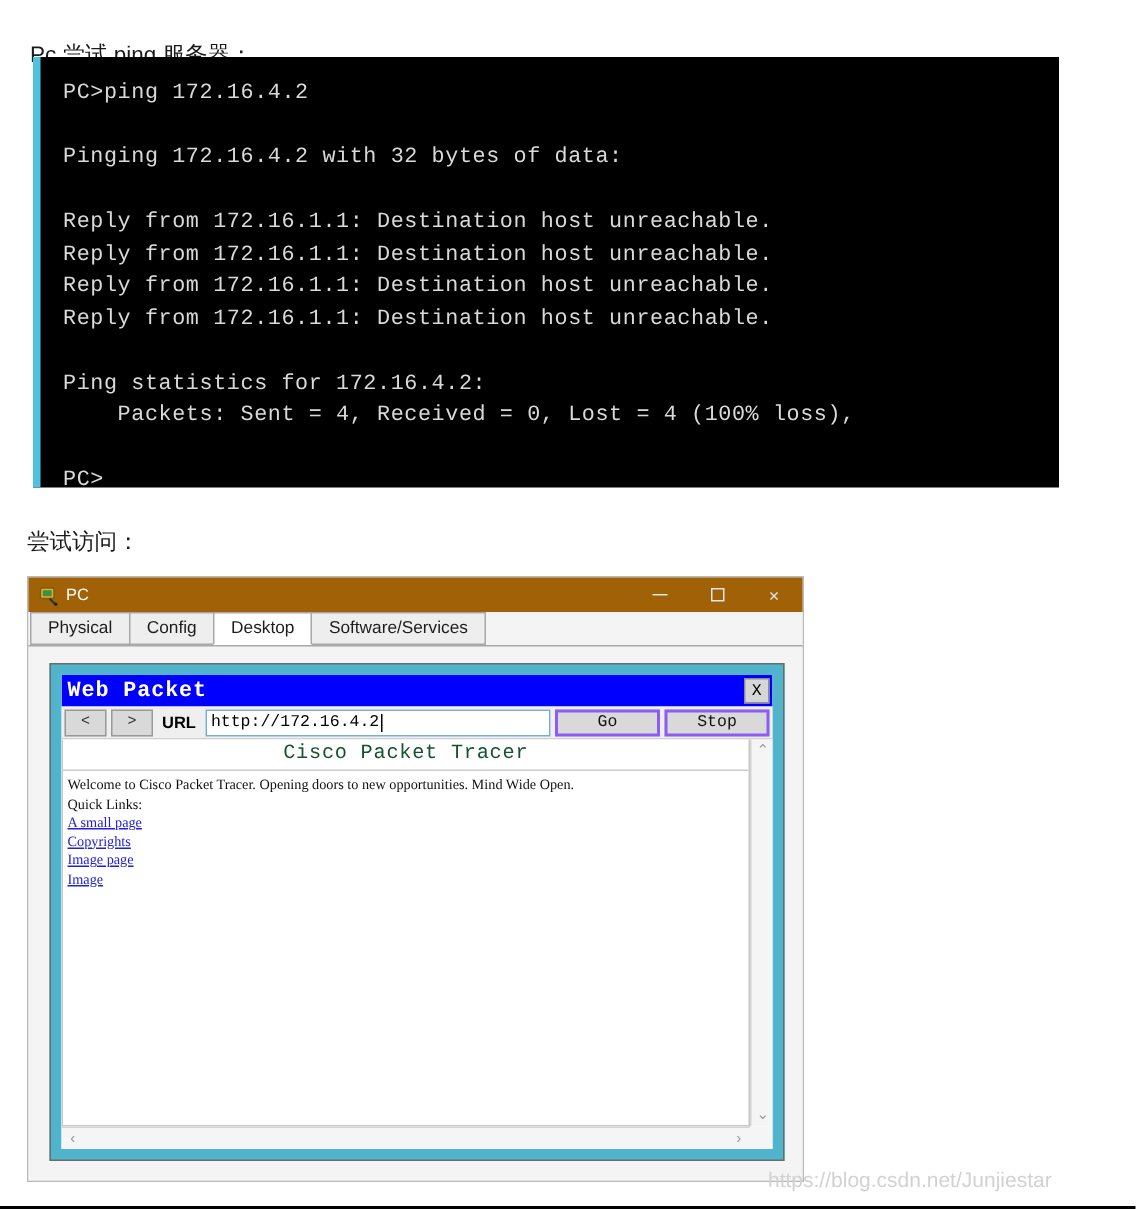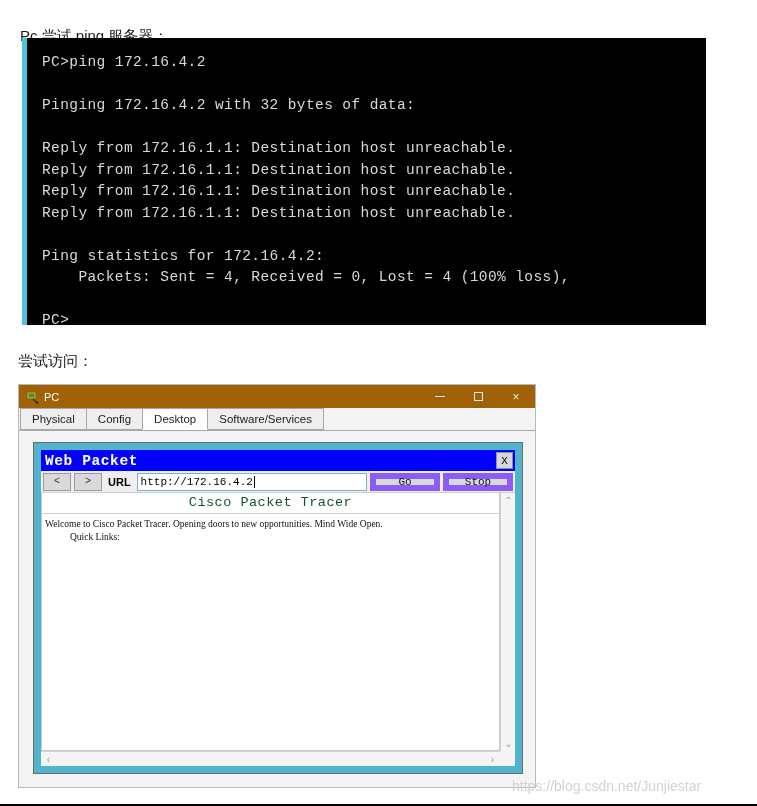--- a/index.html
+++ b/index.html
@@ -264,21 +264,21 @@
     display: inline-block;
     width: 1px;
     height: 12px;
     background: #000000;
     margin-left: 1px;
   }
   .tool-btn {
     width: 70px;
     height: 18px;
     background: #d9d9d9;
-    border: 6px solid #8b5cf6;
+    border: 2px solid #8b5cf6;
     display: flex;
     align-items: center;
     justify-content: center;
     font-family: "Liberation Mono", "DejaVu Sans Mono", monospace;
     font-size: 11px;
     color: #111111;
     box-sizing: border-box;
   }
 
   
@@ -454,21 +454,27 @@
               <span class="url-caret"></span>
           </span>
           <span class="tool-btn">Go</span>
           <span class="tool-btn">Stop</span>
         </div>
 
         <div class="wb-viewport">
           <div class="page-canvas">
             <div class="page-title">Cisco Packet Tracer</div>
             <div class="page-text">Welcome to Cisco Packet Tracer. Opening doors to new opportunities. Mind Wide Open.</div>
-            <div class="page-text" style="padding-top:0;margin-left:25px;">Quick Links:</div>
+            <div class="page-text" style="padding-top:0;">Quick Links:</div>
+            <div id="page-links">
+                <a class="page-link" href="#">A small page</a>
+                <a class="page-link" href="#">Copyrights</a>
+                <a class="page-link" href="#">Image page</a>
+                <a class="page-link" href="#">Image</a>
+              </div>
           </div>
 
           <div class="vscroll">
             <span class="sb-arrow up">⌃</span>
             <span class="sb-arrow down">⌄</span>
           </div>
 
           <div class="hscroll">
             <span class="sb-arrow left">‹</span>
             <span class="sb-arrow right">›</span>

